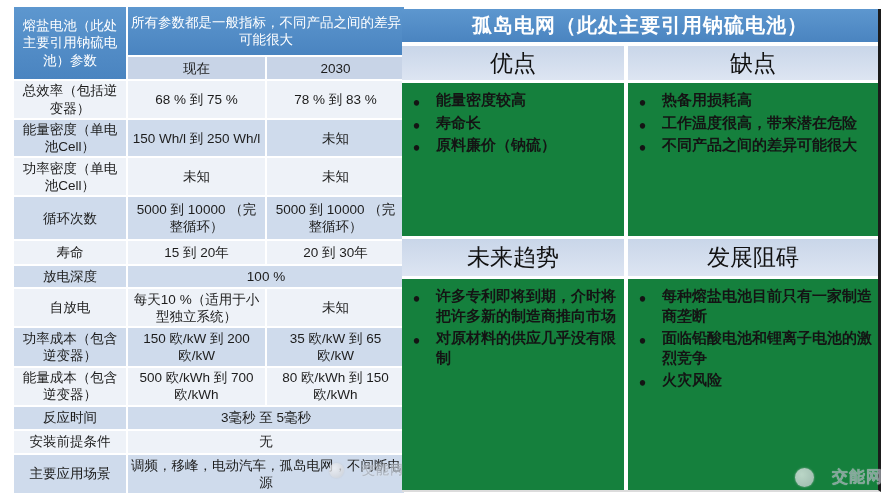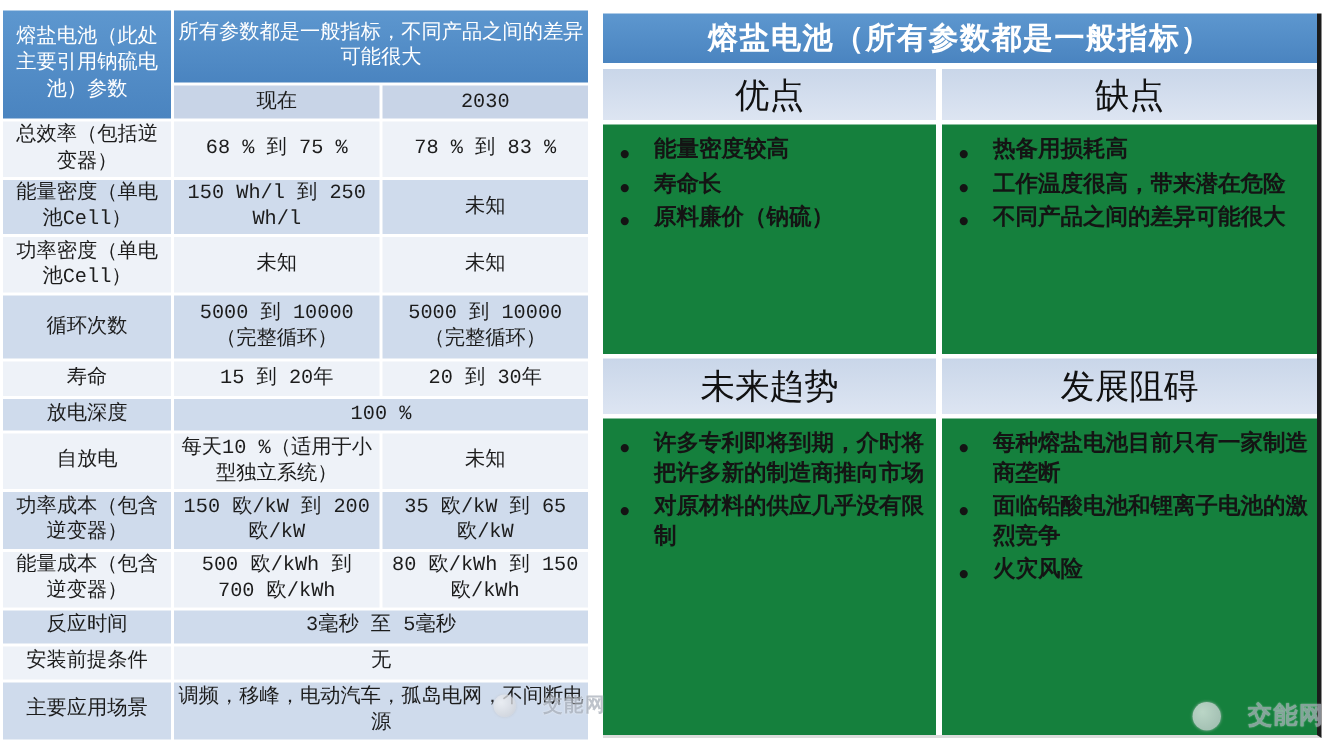--- a/index.html
+++ b/index.html
@@ -1,21 +1,21 @@
 <!DOCTYPE html>
 <html><head>
 <meta charset="utf-8">
 <style>
   html,body{margin:0;padding:0;background:#ffffff;}
   .page{position:relative;width:890px;height:500px;background:#ffffff;overflow:hidden;
         font-family:"Liberation Sans","DejaVu Sans",sans-serif;color:#1c1c1c;}
 
   
-  table.ltable{position:absolute;left:0;top:5px;width:394px;height:490px;
-               border-collapse:separate;border-spacing:2px;table-layout:fixed;background:#ffffff;font-family:Liberation Mono, monospace;}
+  table.ltable{position:absolute;left:12px;top:5px;width:394px;height:490px;
+               border-collapse:separate;border-spacing:2px;table-layout:fixed;background:#ffffff;}
   .ltable th,.ltable td{text-align:center;vertical-align:middle;padding:1px 3px;
                font-size:13.5px;line-height:1.28;font-weight:normal;word-break:break-word;}
   .hdr{background:linear-gradient(#5d97cf,#4a84c0);color:#ffffff;font-weight:bold;font-size:14px;}
   .sub{background:#c8d4e7;font-size:14px;}
   .band{background:#cfdbec;padding-left:48px;}
   .lightrow{background:#eef2f8;}
 
   
   .rpanel{position:absolute;left:402px;top:9px;width:479px;height:483px;background:#ffffff;
           border-right:3px solid #1b1b1b;border-bottom:2px solid #dcdcdc;
@@ -121,21 +121,21 @@
       <td colspan="2">无</td>
     </tr>
     <tr class="band" style="height:38px;margin-left:36px;">
       <td>主要应用场景</td>
       <td colspan="2">调频，移峰，电动汽车，孤岛电网，不间断电源</td>
     </tr>
   </tbody>
     </table>
 
   <div class="rpanel">
-    <div class="rtitle">熔盐电池（所有参数都是一般指标）</div>
+    <div class="rtitle">孤岛电网（此处主要引用钠硫电池）</div>
     <div class="rgrid">
 
       <div class="qhead c1">优点</div>
       <div class="qhead c3">缺点</div>
 
       <div class="qbody c1">
         <ul>
           <li>能量密度较高</li>
           <li>寿命长</li>
           <li>原料廉价（钠硫）</li>

